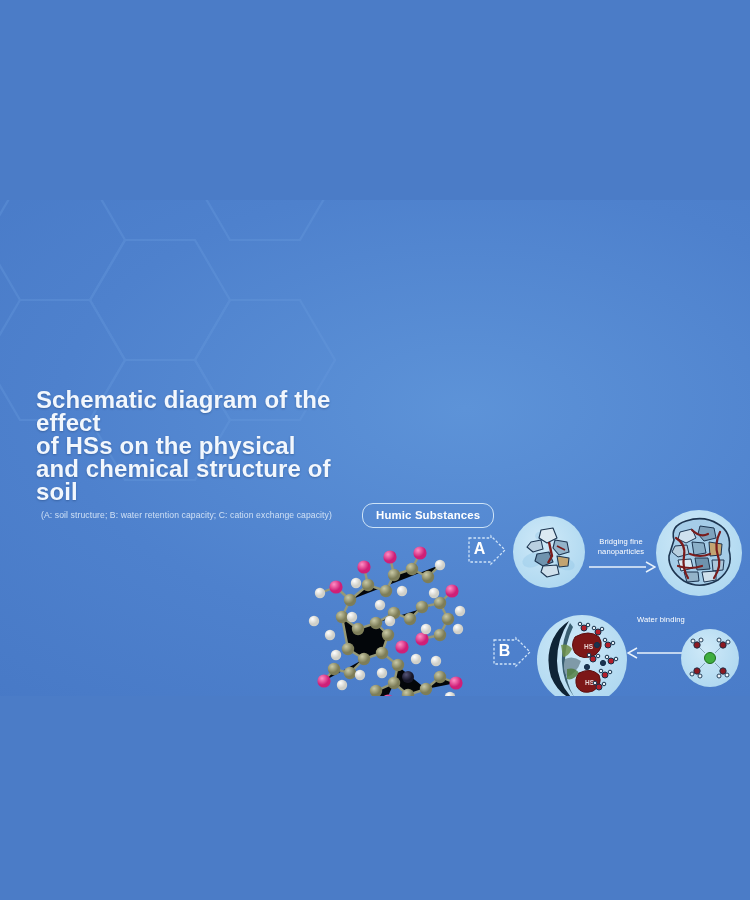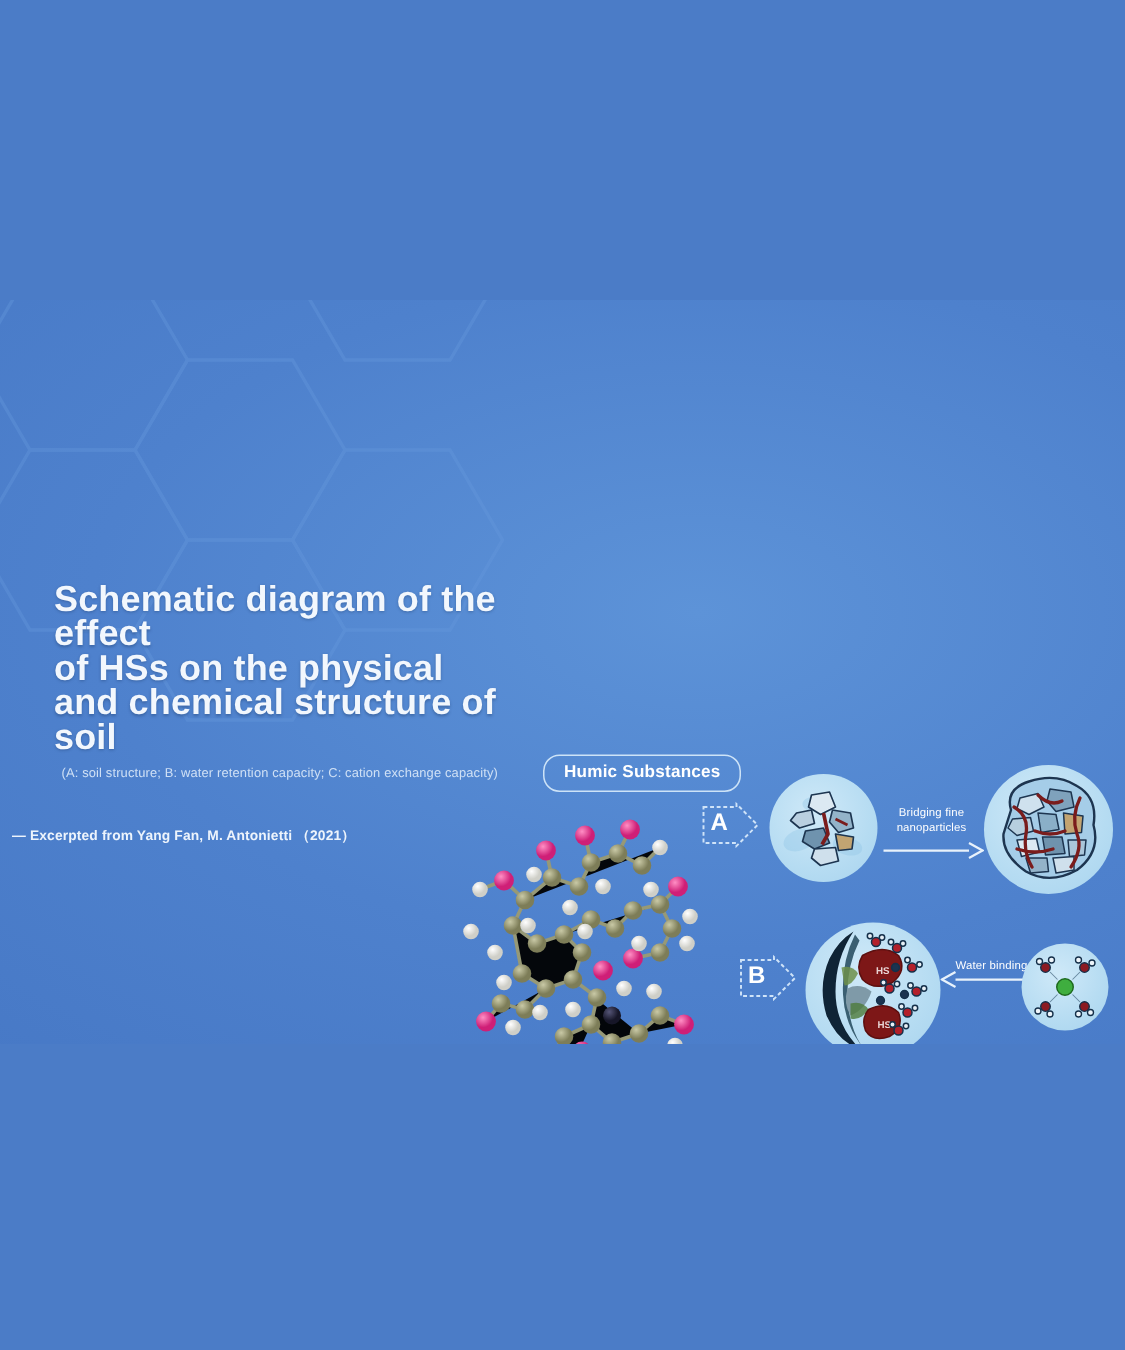--- a/index.html
+++ b/index.html
@@ -119,21 +119,20 @@
     <polygon points="165,190 235,190 270,250 235,310 165,310 130,250"></polygon>
     <polygon points="270,130 340,130 375,190 340,250 270,250 235,190"></polygon>
     <polygon points="270,-50 340,-50 375,10 340,70 270,70 235,10"></polygon>
   </svg>
 
   <div id="text-block">
     <div class="title-line">Schematic diagram of the effect</div>
     <div class="title-line">of HSs on the physical</div>
     <div class="title-line">and chemical structure of soil</div>
     <div id="subtitle">(A: soil structure; B: water retention capacity; C: cation exchange capacity)</div>
-    <div id="attribution">— Excerpted from Yang Fan, M. Antonietti （2021）</div>
   </div>
 
   <div id="hs-pill">Humic Substances</div>
 
   <svg id="molecule" viewBox="0 0 200 290">
     <defs>
       <radialGradient id="gC" cx="35%" cy="30%">
           <stop offset="0%" stop-color="#c9c9a6"></stop>
           <stop offset="100%" stop-color="#7d7d58"></stop>
         </radialGradient>
@@ -371,21 +370,21 @@
         </g>
         <g fill="#1b3350">
           <circle cx="60" cy="30" r="2.6"></circle>
             <circle cx="66" cy="48" r="2.6"></circle>
             <circle cx="50" cy="52" r="2.6"></circle>
         </g>
       </g>
     </svg>
   </div>
 
-  <div class="arrow-label" style="left:628px;top:415px;width:66px;margin-top:24px;">Water binding</div>
+  <div class="arrow-label" style="left:628px;top:415px;width:66px;">Water binding</div>
   <svg class="flow-arrow" style="left:627px;top:446px;" width="62" height="14" viewBox="0 0 62 14">
     <line x1="61" y1="7" x2="10" y2="7" stroke="#e8f2fb" stroke-width="1.5"></line>
     <path d="M10 2 L1 7 L10 12" fill="none" stroke="#e8f2fb" stroke-width="1.5"></path>
   </svg>
 
   <div class="circle" style="left:681px;top:429px;width:58px;height:58px;">
     <svg width="58" height="58" viewBox="0 0 58 58">
       <circle cx="29" cy="29" r="5.5" fill="#3fae3f" stroke="#1f6b1f" stroke-width="1"></circle>
       <g stroke="#15304a" stroke-width=".9">
         <circle cx="16" cy="16" r="3.2" fill="#8b1a22"></circle>

